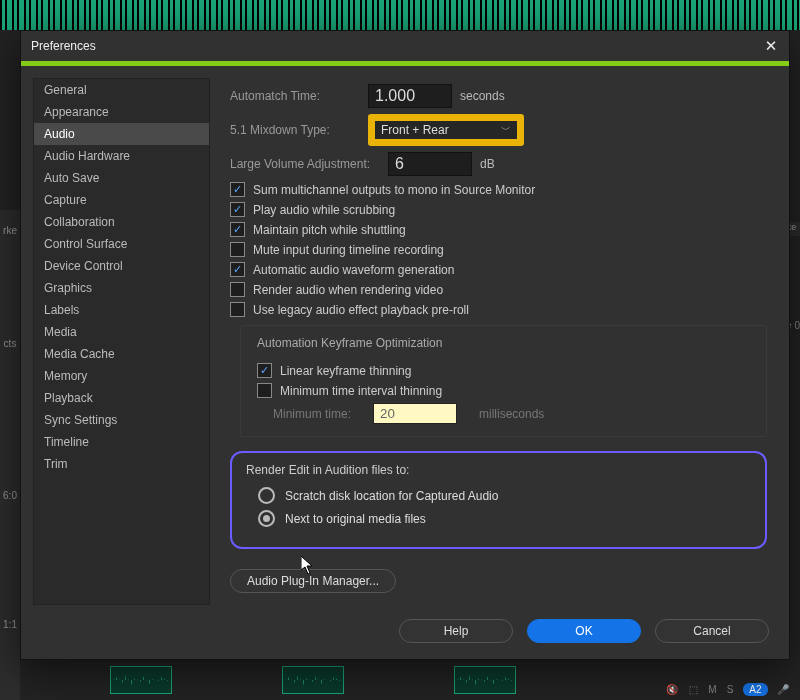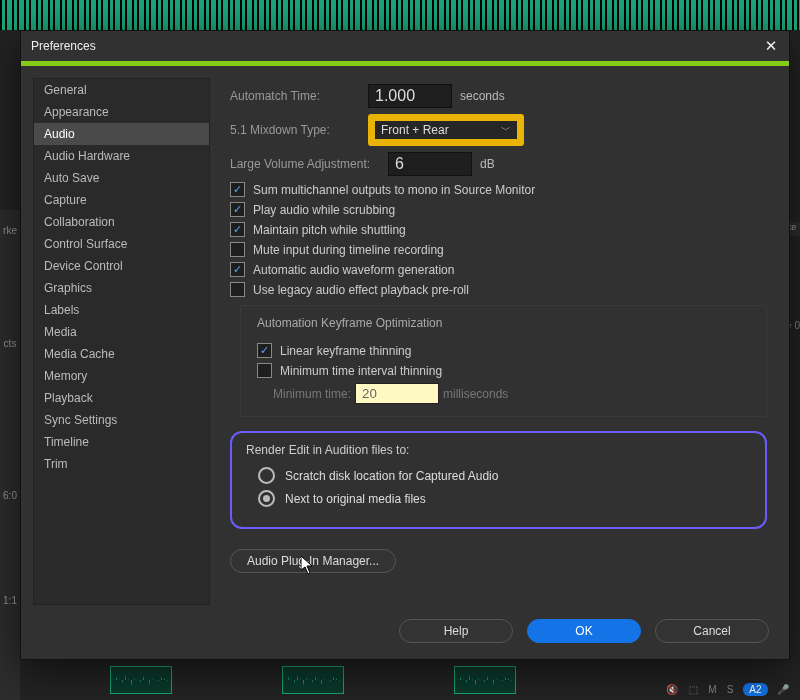--- a/index.html
+++ b/index.html
@@ -20,21 +20,21 @@
   .lbl{min-width:130px;color:#999;}
   input[type=text].num{width:70px;background:#1e1e1e;border:1px solid #111;color:#ddd;padding:2px 6px;font-size:16px;}
   .select{width:130px;background:#262626;border:7px solid #eab308;color:#ddd;padding:2px 6px;display:flex;justify-content:space-between;align-items:center;border-radius:3px;cursor:pointer;}
   .chev{font-size:10px;color:#aaa;}
   .chk{display:flex;align-items:center;gap:8px;margin:5px 0 5px 0;color:#ccc;}
   .chk .box{width:13px;height:13px;border:1px solid #888;background:#1e1e1e;display:flex;align-items:center;justify-content:center;font-size:11px;color:#5aa9ff;}
   .chk .box.on::after{content:"✓";}
   .fieldset{border:1px solid #3a3a3a;margin:8px 0 0 10px;padding:10px 12px 12px 12px;border-radius:2px;}
   .fieldset .legend{color:#aaa;margin:-18px 0 8px 0;background:#313131;display:inline-block;padding:0 4px;}
   .subchk{margin-left:4px;}
-  .minrow{display:flex;align-items:center;gap:4px;color:#777;}
+  .minrow{display:flex;align-items:center;gap:22px;color:#777;}
   .minrow input{background:#fef9c3;border:1px solid #222;color:#666;width:70px;padding:2px 6px;}
   .highlight{border:2px solid #6a5cff;border-radius:12px;padding:10px 14px 14px 14px;margin:14px 0 0 0;}
   .highlight .legend{color:#ccc;margin-bottom:10px;}
   .radio{display:flex;align-items:center;gap:10px;margin:6px 0 6px 12px;color:#ddd;}
   .rcirc{width:13px;height:13px;border:2px solid #bbb;border-radius:50%;display:flex;align-items:center;justify-content:center;}
   .rcirc.sel::after{content:"";width:7px;height:7px;background:#bbb;border-radius:50%;}
   .cursor{position:absolute;left:280px;top:525px;color:#fff;font-size:16px;pointer-events:none;}
   .plugbtn{margin:20px 0 0 0;}
   .btn{display:inline-flex;align-items:center;justify-content:center;height:22px;padding:0 16px;border:1px solid #555;border-radius:12px;background:#333;color:#ddd;cursor:pointer;font-size:12px;}
   .btn.primary{background:#1473e6;border-color:#1473e6;color:#fff;}
@@ -49,21 +49,21 @@
 </style>
 </head>
 <body>
 
 <div class="bg">
   <div class="wave-top"></div>
   <div class="left-strip"></div>
   <div class="left-marker" style="top:225px">rke</div>
   <div class="left-marker" style="top:338px">cts</div>
   <div class="left-marker" style="top:490px">6:0</div>
-  <div class="left-marker" style="top:595px">1:1</div>
+  <div class="left-marker" style="top:619px">1:1</div>
   <div class="right-marker">rke</div>
   <div style="position:absolute;right:0;top:320px;color:#888;font-size:10px">e 0</div>
 
   <div class="bottom-thumbs">
     <div class="thumb"></div>
     <div class="thumb"></div>
     <div class="thumb"></div>
   </div>
   <div class="track-ctrl">
     <span>🔇</span>
@@ -141,20 +141,24 @@
           <div class="chk">
             <span class="box"></span>
             <span>Mute input during timeline recording</span>
           </div>
           <div class="chk">
             <span class="box on"></span>
             <span>Automatic audio waveform generation</span>
           </div>
           <div class="chk">
             <span class="box"></span>
+            <span>Render audio when rendering video</span>
+          </div>
+          <div class="chk">
+            <span class="box"></span>
             <span>Use legacy audio effect playback pre-roll</span>
           </div>
         </div>
 
       <div class="fieldset">
         <div class="legend">Automation Keyframe Optimization</div>
         <div class="chk subchk">
           <span class="box on"></span>
           <span>Linear keyframe thinning</span>
         </div>

